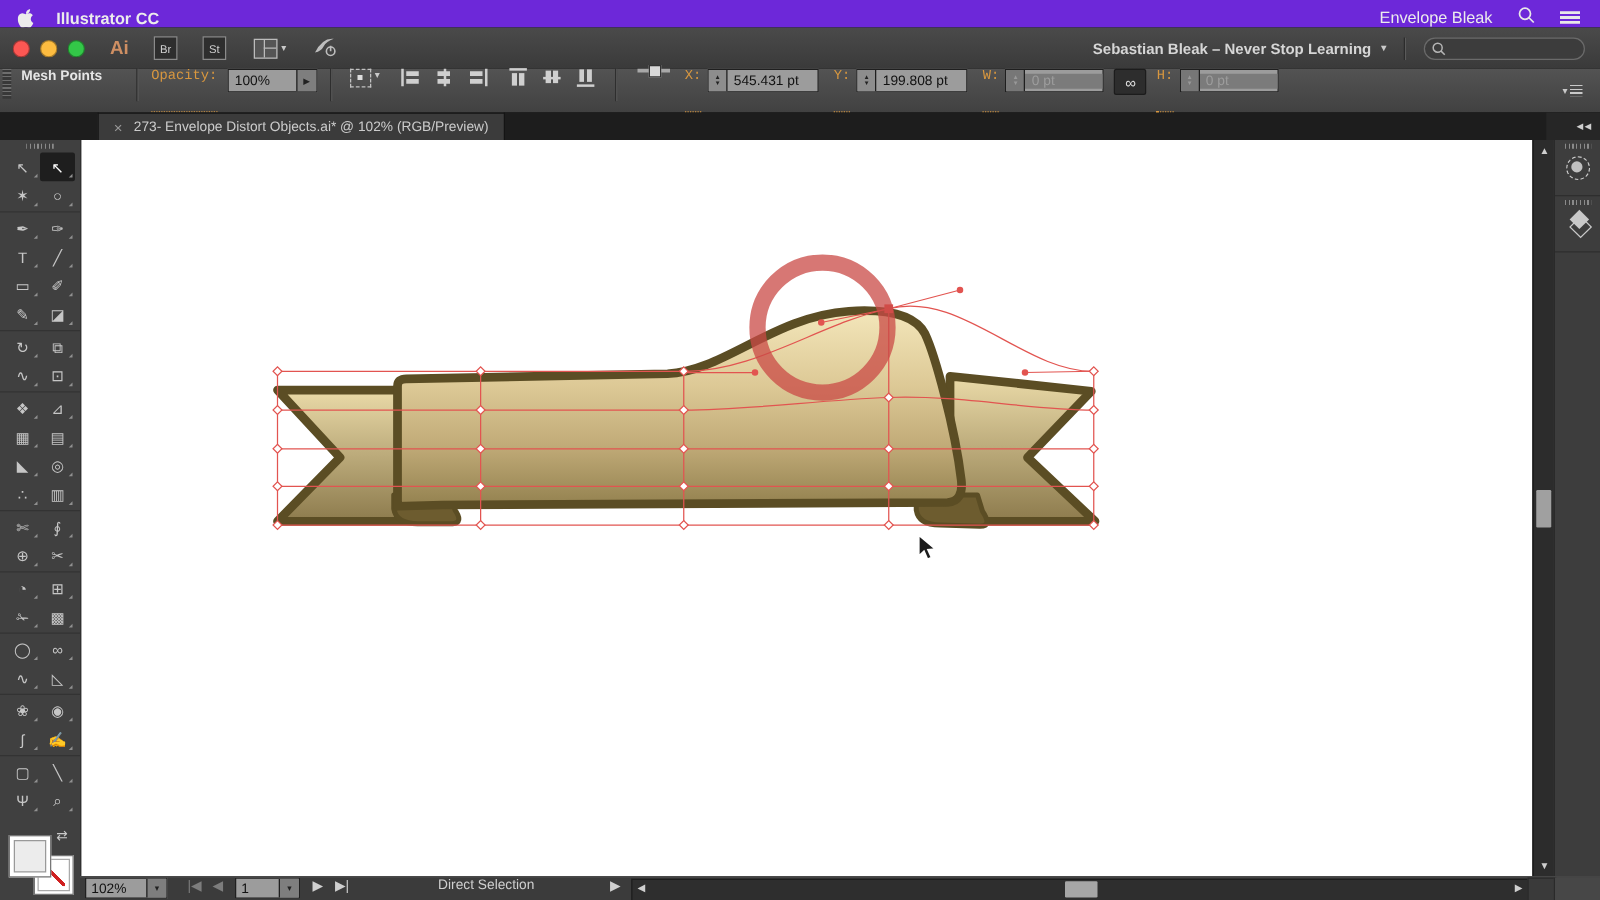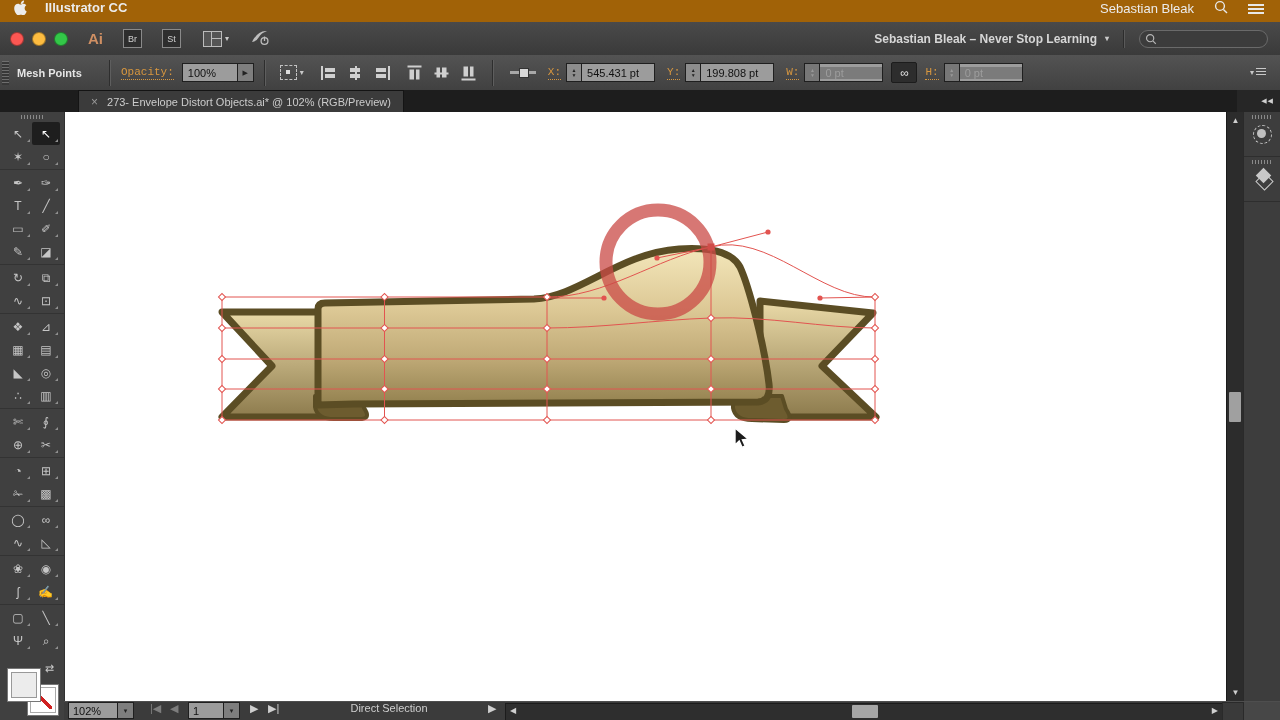--- a/index.html
+++ b/index.html
@@ -1,21 +1,21 @@
 <!DOCTYPE html>
 <html><head>
 <meta charset="utf-8">
 <style>
   html,body{margin:0;padding:0;background:#000;}
   #root{position:relative;width:1280px;height:720px;overflow:hidden;
         font-family:"Liberation Sans",sans-serif;color:#ddd;
         -webkit-font-smoothing:antialiased;}
   
-  .menubar{position:absolute;left:0;top:0;width:1280px;height:22px;background:#a16207;
-           display:flex;align-items:flex-start;font-size:13px;color:#ececec;}
+  .menubar{position:absolute;left:0;top:0;width:1280px;height:22px;background:#6d28d9;
+           display:flex;align-items:flex-end;font-size:13px;color:#ececec;}
   .menubar .apple{margin:0 18px 0 14px;display:flex;align-items:center;}
   .mitem{margin-right:25px;}
   .mitem.app{font-weight:bold;margin-right:22px;}
   .mb-right{margin-left:auto;display:flex;align-items:center;gap:20px;padding-right:16px;}
   .listicon{width:16px;height:10px;background:
      repeating-linear-gradient(#e8e8e8 0 2px,transparent 2px 4px);}
   
   .titlebar{position:absolute;left:0;top:22px;width:1280px;height:33px;
             background:linear-gradient(#4a4a4a,#3a3a3a);border-bottom:1px solid #242424;
             display:flex;align-items:center;font-size:11px;}
@@ -31,21 +31,21 @@
   .caret{color:#c9c9c9;font-size:8px;}
   .gpu{margin-left:22px;font-size:14px;color:#c9c9c9;}
   .tb-right{margin-left:auto;display:flex;align-items:center;padding-right:12px;}
   .workspace{display:flex;align-items:center;gap:8px;color:#d6d6d6;font-weight:bold;font-size:12px;}
   .tb-div{width:1px;height:18px;background:#2c2c2c;border-right:1px solid #5a5a5a;margin:0 14px;}
   .searchbox{width:122px;height:16px;border:1px solid #6a6a6a;border-radius:9px;background:#3c3c3c;
              display:flex;align-items:center;padding-left:5px;}
   
   .controlbar{position:absolute;left:0;top:55px;width:1280px;height:35px;
               background:linear-gradient(#535353,#414141);border-bottom:1px solid #262626;
-              display:flex;align-items:center;font-size:11px;}
+              display:flex;font-size:11px;}
   .grip-v{width:7px;height:24px;margin-left:2px;background:
       repeating-linear-gradient(#6e6e6e 0 1px,#383838 1px 3px);}
   .ctx{margin-left:8px;font-weight:bold;color:#e6e6e6;width:82px;}
   .c-div{width:1px;height:26px;background:#2e2e2e;border-right:1px solid #5e5e5e;margin:0 10px;}
   .olabel{color:#d8973f;border-bottom:1px dotted #d8973f;padding-bottom:1px;font-family:Liberation Mono, monospace;}
   .field{display:flex;align-items:center;border:1px solid #1f1f1f;height:17px;background:#9c9c9c;}
   .field .val{padding:0 5px;color:#111;min-width:44px;}
   .field .drop{width:15px;height:17px;background:#7e7e7e;border-left:1px solid #1f1f1f;
                display:flex;align-items:center;justify-content:center;color:#222;font-size:7px;}
   .stepper{width:14px;height:17px;background:#8d8d8d;border-right:1px solid #1f1f1f;
@@ -133,21 +133,21 @@
 <div id="root" style="--mesh: #e25450; --hl: #c94a46; --outline: #5b4d24; --fold: #6d5c2f;">
 
   <div class="menubar">
     <span class="apple">
       <svg width="13" height="15" viewBox="0 0 13 16">
           <path fill="#ececec" d="M7.6 1.8C8.3 1 9.4.5 10.3.5c.1 1-.3 1.9-.9 2.6-.7.8-1.7 1.3-2.6 1.2-.2-.9.3-1.8.8-2.5zM10.9 8.7c0-2.1 1.7-3.1 1.8-3.2-1-1.4-2.5-1.6-3-1.6C8.4 3.8 7.2 4.7 6.6 4.7c-.7 0-1.7-.8-2.8-.8C2.4 4 1.1 4.7.4 6-.9 8.5.1 12.2 1.5 14.2c.7 1 1.5 2.1 2.6 2.1 1 0 1.4-.6 2.7-.6 1.2 0 1.6.6 2.7.6 1.1 0 1.8-1 2.5-2 .8-1.1 1.1-2.2 1.1-2.3 0 0-2.2-.8-2.2-3.3z"></path>
         </svg>
     </span>
     <span class="mitem app">Illustrator CC</span>
     <span class="mb-right">
-      <span>Sebastian Bleak</span>
+      <span>Envelope Bleak</span>
       <span>
         <svg width="14" height="14" viewBox="0 0 14 14">
             <circle cx="6" cy="6" r="4.4" fill="none" stroke="#e8e8e8" stroke-width="1.4"></circle>
             <line x1="9.4" y1="9.4" x2="13" y2="13" stroke="#e8e8e8" stroke-width="1.4"></line>
           </svg>
       </span>
       <span class="listicon"></span>
     </span>
   </div>
 

